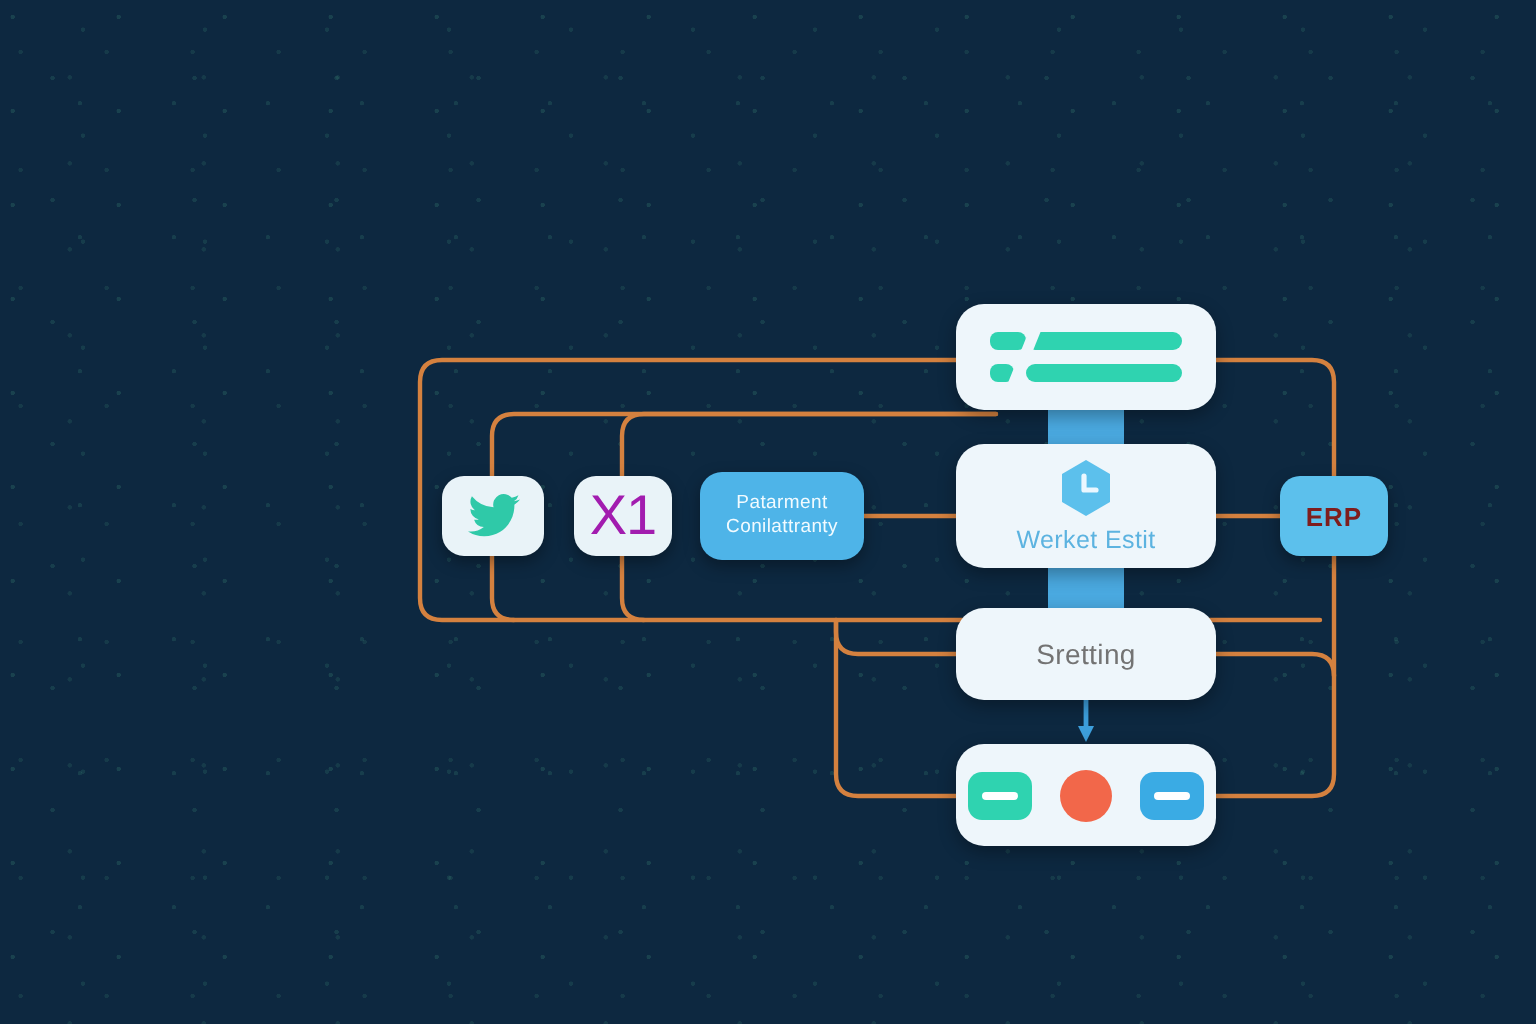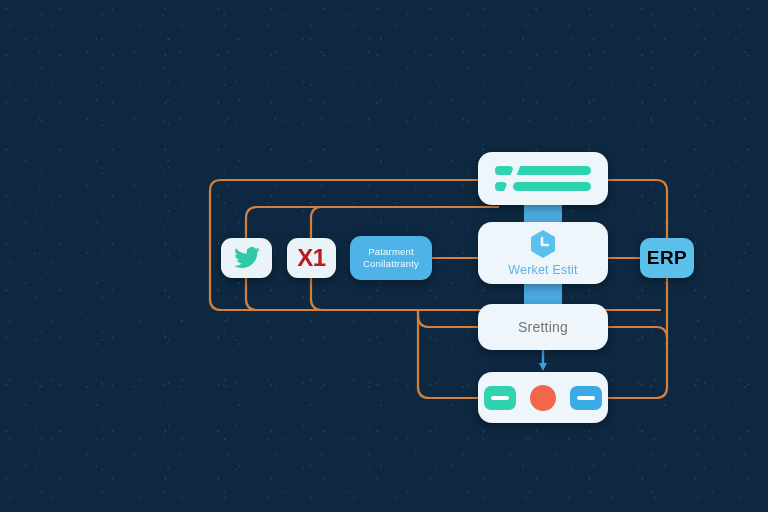--- a/index.html
+++ b/index.html
@@ -52,21 +52,21 @@
     color:#f2fbff;
     font-size:9.5px;line-height:12px;
     text-align:center;letter-spacing:.2px;
   }
   .erp{
     position:absolute;
     background:#5cc0ec;
     border-radius:10px;
     box-shadow:0 3px 8px rgba(0,0,0,.34);
     display:flex;align-items:center;justify-content:center;
-    color:#000000;font-size:19px;font-weight:bold;letter-spacing:.5px;
+    color:#7f1d1d;font-size:13px;font-weight:bold;letter-spacing:.5px;
   }
   
   .bars{position:relative;width:96px;height:30px;}
   .bar{position:absolute;background:#2fd3b0;border-radius:5px;height:9px;}
   .bar.b1{left:18px;top:2px;width:78px;}
   .bar.b2{left:18px;top:18px;width:78px;}
   .bar.stub1{left:0px;top:2px;width:18px;border-radius:4px;}
   .bar.stub2{left:0px;top:18px;width:12px;border-radius:4px;}
   .slash{
     position:absolute;left:14px;top:-1px;width:6px;height:32px;
@@ -79,21 +79,21 @@
   
   .n3label{color:#737373;font-size:14px;letter-spacing:.2px;}
   
   .n4inner{display:flex;align-items:center;gap:14px;}
   .pill{width:32px;height:24px;border-radius:7px;display:flex;align-items:center;justify-content:center;}
   .pill.teal{background:#2fd3b0;}
   .pill.blue{background:#3aabe4;}
   .pill i{display:block;width:18px;height:4px;border-radius:2px;background:#ffffff;}
   .dot{width:26px;height:26px;border-radius:50%;background:#f2674a;}
   .tw{width:26px;height:22px;}
-  .x1{color:#b91c1c;font-size:24px;font-weight:bold;letter-spacing:-.5px;}
+  .x1{color:#a21caf;font-size:28px;font-weight:normal;letter-spacing:-.5px;}
 </style>
 </head>
 <body>
 
 <div id="canvas">
 
   <div id="noise"></div>
 
   <svg id="wires" width="768" height="512" viewBox="0 0 768 512">
     <g fill="none" stroke="#d4813f" stroke-width="2.2" stroke-linecap="round" stroke-linejoin="round">

